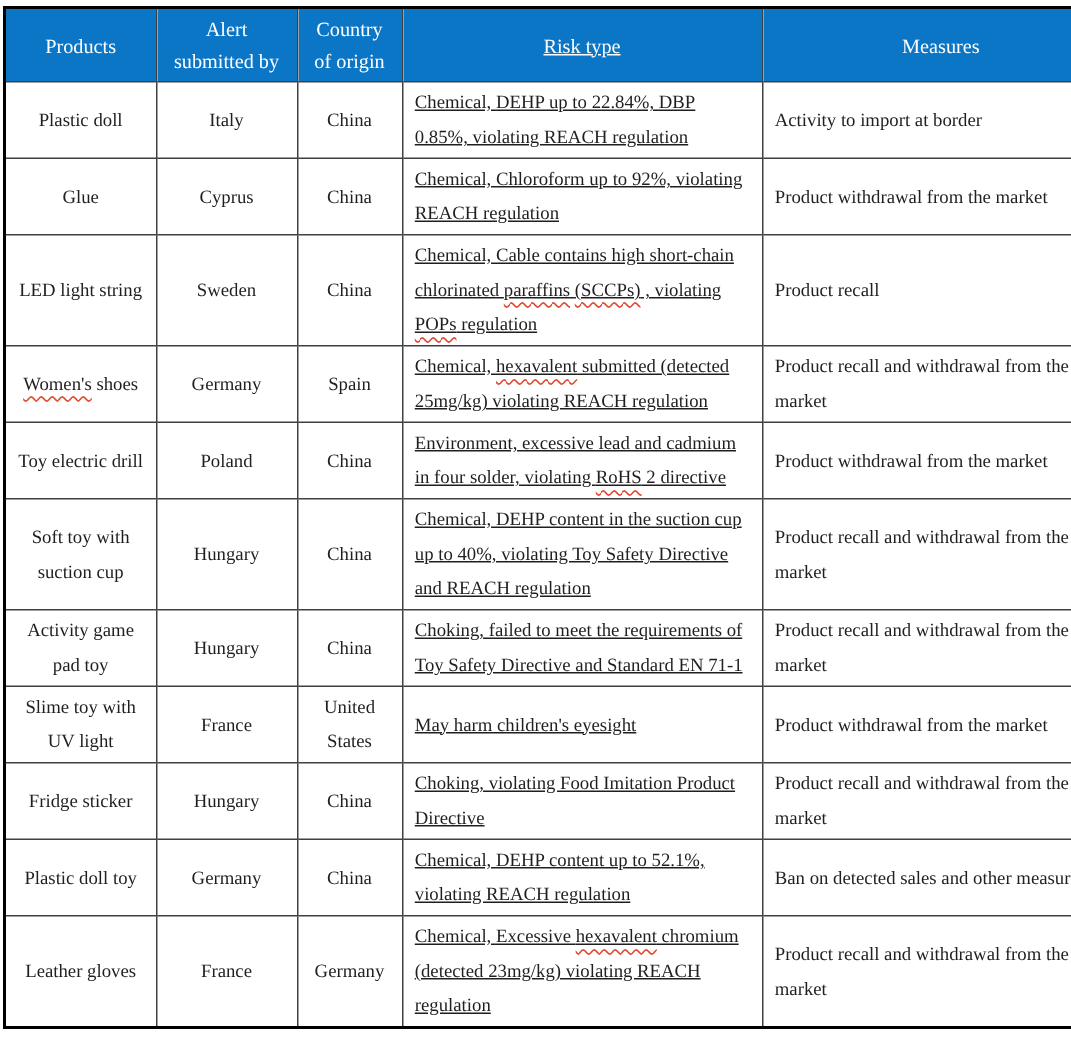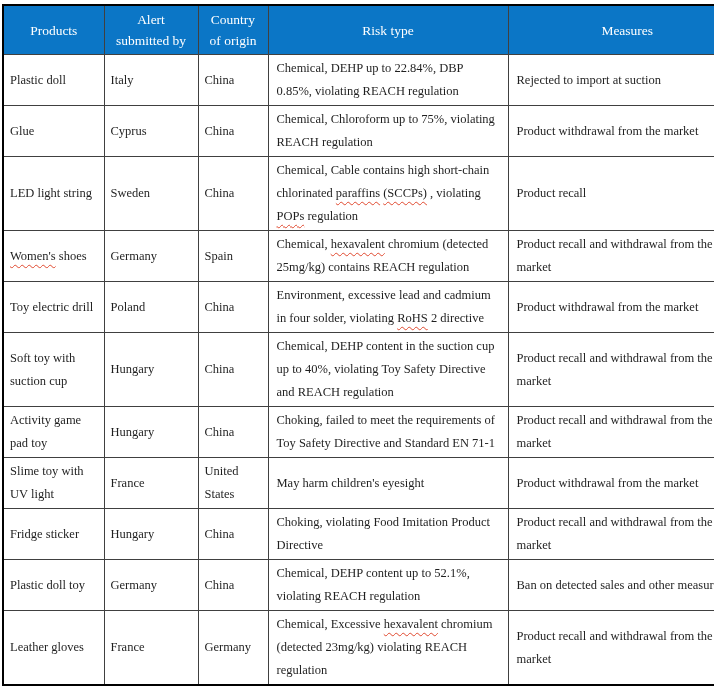--- a/index.html
+++ b/index.html
@@ -43,23 +43,23 @@
     line-height: 21px;
     text-align: center;
     white-space: pre-line;
     padding: 3px 4px;
     height: 46px;
   }
   td { padding: 2px 6px; background: #FFFFFF; }
   .col-product  { width: 101px; }
   .col-alert    { width: 94px;  }
   .col-origin   { width: 70px;  }
-  .col-risk     { width: 240px; }
+  .col-risk     { width: 240px; text-decoration: underline; }
   .col-measures { width: 239px; }
-  td.col-product, td.col-alert, td.col-origin { text-align: left; }
+  td.col-product, td.col-alert, td.col-origin { text-align: center; }
   td.col-risk, td.col-measures { text-align: left; padding: 2px 8px; }
   .wavy {
     text-decoration: underline;
     text-decoration-style: wavy;
     text-decoration-color: var(--squiggle);
     text-decoration-thickness: 1px;
     text-underline-offset: 4px;
   }
 </style>
 </head>
@@ -77,41 +77,41 @@
           <th class="col-risk">Risk type</th>
           <th class="col-measures">Measures</th>
         </tr>
     </thead>
     <tbody>
         <tr>
           <td class="col-product"><span>Plastic doll</span></td>
           <td class="col-alert"><span>Italy</span></td>
           <td class="col-origin"><span>China</span></td>
           <td class="col-risk"><span>Chemical, DEHP up to 22.84%, DBP 0.85%, violating REACH regulation</span></td>
-          <td class="col-measures"><span>Rejected to import at suction</span></td>
+          <td class="col-measures"><span>Activity to import at border</span></td>
         </tr>
         <tr>
           <td class="col-product"><span>Glue</span></td>
           <td class="col-alert"><span>Cyprus</span></td>
           <td class="col-origin"><span>China</span></td>
-          <td class="col-risk"><span>Chemical, Chloroform up to 75%, violating REACH regulation</span></td>
+          <td class="col-risk"><span>Chemical, Chloroform up to 92%, violating REACH regulation</span></td>
           <td class="col-measures"><span>Product withdrawal from the market</span></td>
         </tr>
         <tr>
           <td class="col-product"><span>LED light string</span></td>
           <td class="col-alert"><span>Sweden</span></td>
           <td class="col-origin"><span>China</span></td>
           <td class="col-risk"><span>Chemical, Cable contains high short-chain chlorinated </span><span class="wavy">paraffins</span><span> </span><span class="wavy">(SCCPs)</span><span> , violating </span><span class="wavy">POPs</span><span> regulation</span></td>
           <td class="col-measures"><span>Product recall</span></td>
         </tr>
         <tr>
           <td class="col-product"><span class="wavy">Women's</span><span> shoes</span></td>
           <td class="col-alert"><span>Germany</span></td>
           <td class="col-origin"><span>Spain</span></td>
-          <td class="col-risk"><span>Chemical, </span><span class="wavy">hexavalent</span><span> chromium (detected 25mg/kg) contains REACH regulation</span></td>
+          <td class="col-risk"><span>Chemical, </span><span class="wavy">hexavalent</span><span> submitted (detected 25mg/kg) violating REACH regulation</span></td>
           <td class="col-measures"><span>Product recall and withdrawal from the market</span></td>
         </tr>
         <tr>
           <td class="col-product"><span>Toy electric drill</span></td>
           <td class="col-alert"><span>Poland</span></td>
           <td class="col-origin"><span>China</span></td>
           <td class="col-risk"><span>Environment, excessive lead and cadmium in four solder, violating </span><span class="wavy">RoHS</span><span> 2 directive</span></td>
           <td class="col-measures"><span>Product withdrawal from the market</span></td>
         </tr>
         <tr>

